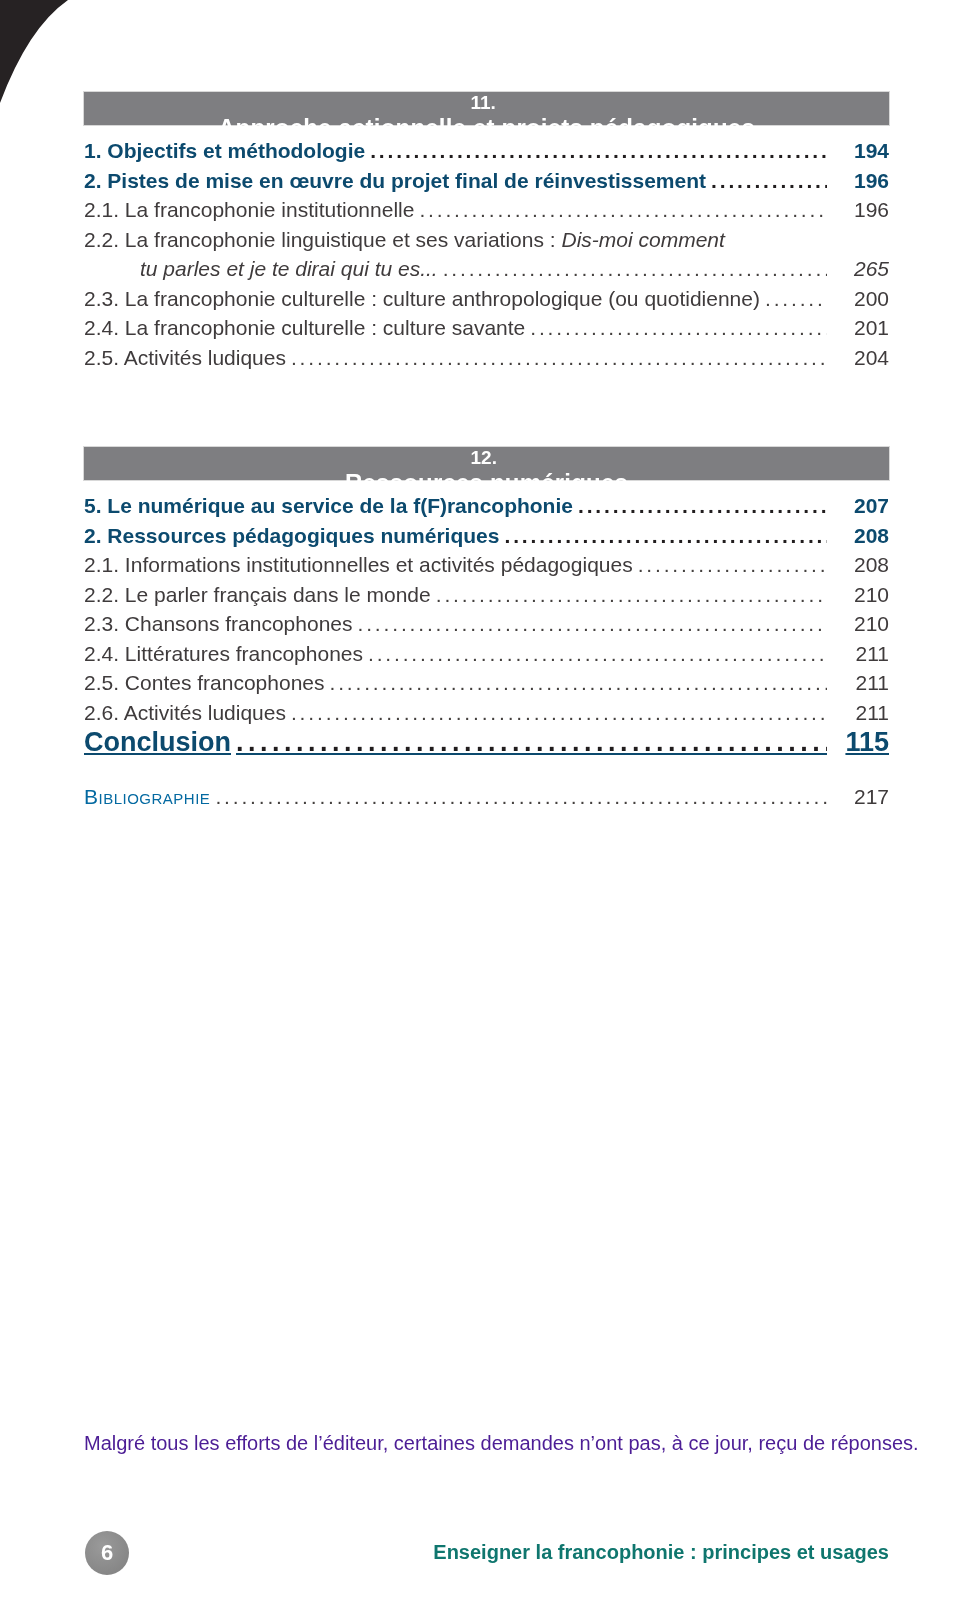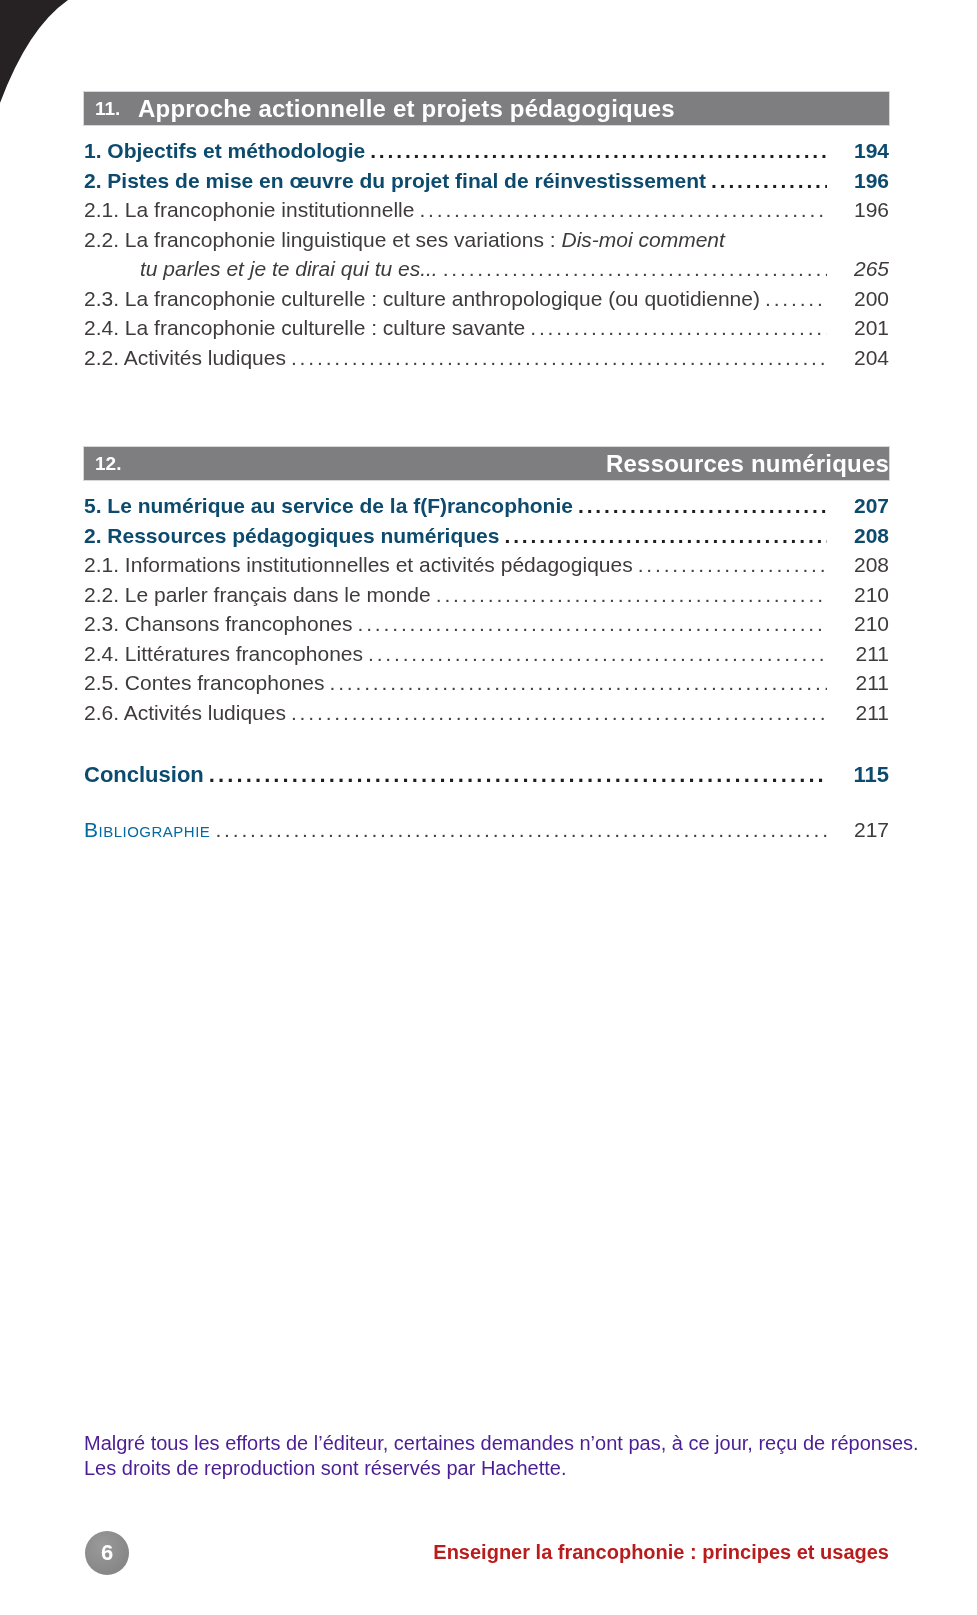--- a/index.html
+++ b/index.html
@@ -17,20 +17,21 @@
   .content { position:absolute; left:84px; top:0; width:805px; }
 
   .section-bar {
     background:#7e7e81;
     color:#ffffff;
     height:33px;
     display:flex;
     align-items:center;
     font-weight:bold;
     box-shadow:0 0 0 1px #d8d8d8;
+    flex-direction:column;
   }
   .section-bar .bar-num { font-size:19px; margin-left:11px; width:43px; flex:none; }
   .section-bar .bar-title { font-size:24px; letter-spacing:0.2px; }
   .bar-11 { margin-top:92px; }
   .bar-12 { margin-top:75px;justify-content:space-between; }
 
   .toc { margin-top:11px; }
   .row {
     display:flex;
     align-items:baseline;
@@ -43,39 +44,39 @@
   .it { font-style:italic; }
   .label { flex:none; max-width:100%; }
   .leader { flex:1; overflow:hidden; white-space:nowrap; margin:0 6px 0 5px; color:#45413f; }
   .row.bold .leader { color:#211d1e; }
   .leader::after {
     content:". . . . . . . . . . . . . . . . . . . . . . . . . . . . . . . . . . . . . . . . . . . . . . . . . . . . . . . . . . . . . . . . . . . . . . . . . . . . . . . . . . . . . . . . . . . . . . . . . . . . . . . . . . . . . . . . . . . . . . . . . . . . . . . . . . . . . . . . . . . . . . . . . . . . . . . . . . . . . . . . . . . . . . . .";
     letter-spacing:-1.5px;
   }
   .pg { flex:none; width:56px; text-align:right; }
 
-  .conclusion-row { margin-top:33px; font-size:22px; line-height:30px; }
+  .conclusion-row { font-size:27px; line-height:30px;text-decoration:underline; }
   .biblio-row { margin-top:25px; font-size:21px; line-height:30px; color:#37؜3334; }
   .biblio-row .label { font-variant:small-caps; letter-spacing:0.5px; color:#0369a1; }
 
   .note {
     position:absolute; left:84px; top:1431px; width:860px;
     font-size:20px; line-height:24.5px; color:#4c1d95; white-space:nowrap;
   }
 
   .page-badge {
     position:absolute; left:85px; top:1531px;
     width:44px; height:44px; border-radius:50%;
     background:radial-gradient(circle at 40% 35%, #9a9a9a, #7f7f7f);
     color:#ffffff; font-size:22px; font-weight:bold;
     display:flex; align-items:center; justify-content:center;
   }
   .running-title {
     position:absolute; right:88px; top:1541px;
-    font-size:20px; font-weight:bold; color:#b91c1c;margin-left:28px;
+    font-size:20px; font-weight:bold; color:#0f766e;margin-left:28px;
   }
 </style>
 </head>
 <body>
 
 <svg class="corner" viewBox="0 0 70 106" xmlns="http://www.w3.org/2000/svg">
   <path d="M0,0 L68,0 Q28,28 0,103 Z" fill="#262223"></path>
 </svg>
 
 <div class="content">
@@ -112,21 +113,21 @@
         <span class="label">2.3. La francophonie culturelle : culture anthropologique (ou quotidienne)</span>
         <span class="leader"></span>
         <span class="pg">200</span>
       </div>
       <div class="row">
         <span class="label">2.4. La francophonie culturelle : culture savante</span>
         <span class="leader"></span>
         <span class="pg">201</span>
       </div>
       <div class="row">
-        <span class="label">2.2. Activités ludiques</span>
+        <span class="label">2.5. Activités ludiques</span>
         <span class="leader"></span>
         <span class="pg">204</span>
       </div>
     </div>
 
   <div class="section-bar bar-12">
     <span class="bar-num">12.</span>
     <span class="bar-title">Ressources numériques</span>
   </div>
   <div class="toc">
@@ -181,17 +182,16 @@
   <div class="row biblio-row">
     <span class="label">Bibliographie</span>
     <span class="leader"></span>
     <span class="pg">217</span>
   </div>
 
 </div>
 
 <div class="note">
   <div>Malgré tous les efforts de l’éditeur, certaines demandes n’ont pas, à ce jour, reçu de réponses.</div>
-  <div>Les droits de reproduction sont réservés par Hachette.</div>
 </div>
 
 <div class="page-badge">6</div>
 <div class="running-title">Enseigner la francophonie : principes et usages</div>
 
 </body></html>

